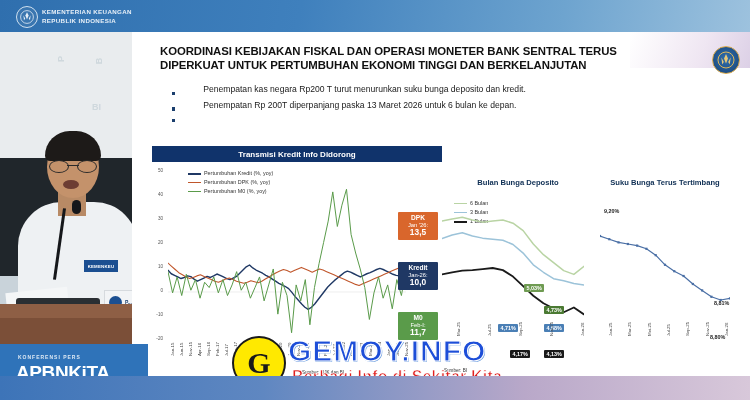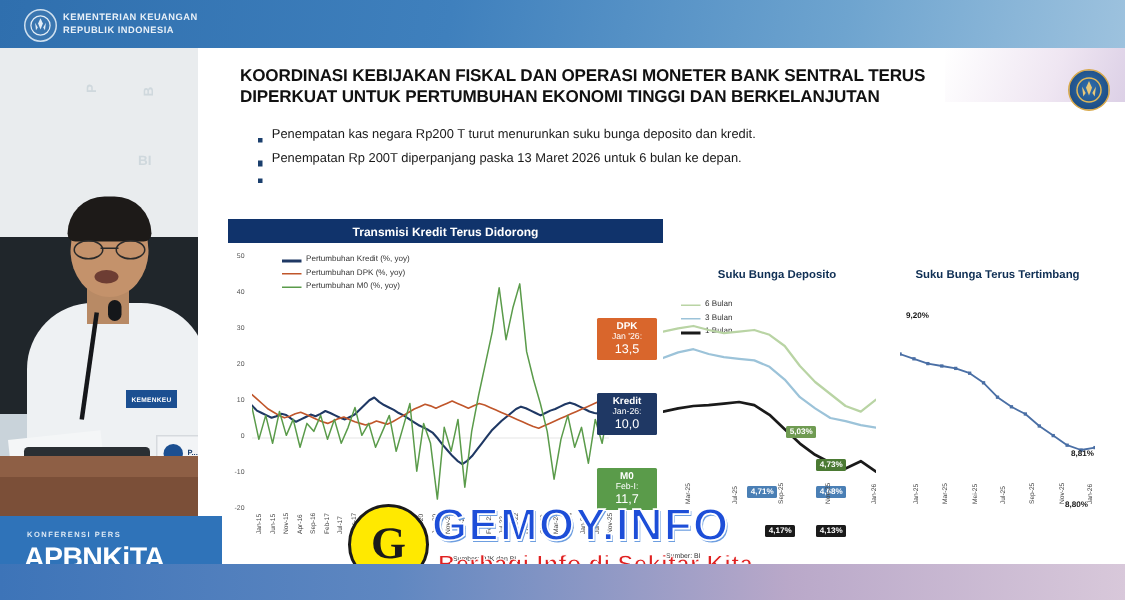--- a/index.html
+++ b/index.html
@@ -56,21 +56,21 @@
   .slide-accent{position:absolute;right:0;top:0;width:120px;height:36px;
     background:linear-gradient(110deg,rgba(255,255,255,0) 0%, #efe6f2 60%, #dcd0e6 100%);}
 
   .title{position:absolute;left:12px;top:12px;width:520px;color:#111;
     font-size:11.4px;font-weight:bold;line-height:14px;letter-spacing:-0.1px;}
   .seal-right{position:absolute;right:10px;top:14px;width:26px;height:26px;border-radius:50%;
     background:radial-gradient(circle at 50% 45%,#2f6fae 0%,#1f4f86 70%,#163c68 100%);
     border:1px solid #d8a94b;display:flex;align-items:center;justify-content:center;}
 
   .bullets{position:absolute;left:24px;top:52px;width:556px;}
-  .bullet{display:flex;align-items:flex-end;margin-bottom:4.5px;}
+  .bullet{display:flex;align-items:flex-end;margin-bottom:4.5px;gap:22px;}
   .bullet .sq{width:3.2px;height:3.2px;background:#1b3f6d;margin:4px 6px 0 0;flex:0 0 auto;}
   .bullet .tx{font-size:8.6px;color:#1a1a1a;line-height:11px;}
 
   
   .panel-hd{position:absolute;background:#10336b;color:#fff;text-align:center;
     font-size:8px;font-weight:bold;display:flex;align-items:center;justify-content:center;padding:0 4px;}
   .hd-left{left:4px;top:114px;width:282px;height:16px;}
   .hd-right{left:294px;top:114px;width:300px;height:26px;line-height:10.5px;}
 
   
@@ -78,21 +78,21 @@
   .chart-right{position:absolute;left:294px;top:146px;width:300px;height:198px;}
 
   .legend{position:absolute;font-size:5.4px;color:#333;line-height:7.4px;}
   .legend .row{display:flex;align-items:center;margin-bottom:1.6px;}
   .legend .sw{width:13px;height:0;border-top-style:solid;margin-right:3px;}
 
   .callout{position:absolute;width:40px;color:#fff;text-align:center;border-radius:1px;
     padding:2px 0 3px 0;line-height:7.6px;}
   .callout .c1{font-size:6.6px;font-weight:bold;}
   .callout .c2{font-size:5.8px;}
-  .callout .c3{font-size:8.4px;font-weight:normal;}
+  .callout .c3{font-size:8.4px;font-weight:bold;}
 
   .sub-title{position:absolute;font-size:7.6px;font-weight:bold;color:#0f2f54;text-align:center;line-height:9.6px;}
 
   .dlabel{position:absolute;font-size:5.4px;font-weight:bold;color:#fff;
     padding:1px 2.5px;border-radius:1px;white-space:nowrap;}
   .dlabel-plain{position:absolute;font-size:5.4px;font-weight:bold;color:#1a1a1a;white-space:nowrap;}
 
   .axlabel{position:absolute;font-size:4.4px;color:#444;
     transform:rotate(-90deg);transform-origin:left top;white-space:nowrap;}
   .ylabel{position:absolute;font-size:4.6px;color:#555;text-align:right;width:11px;}
@@ -195,21 +195,21 @@
       </div>
       <div class="bullet">
         <div class="sq"></div>
         <div class="tx">Penempatan Rp 200T diperpanjang paska 13 Maret 2026 untuk 6 bulan ke depan.</div>
       </div>
       <div class="bullet">
         <div class="sq"></div>
       </div>
     </div>
 
-    <div class="panel-hd hd-left">Transmisi Kredit Terus Didorong</div>
+    <div class="panel-hd hd-left">Transmisi Kredit Info Didorong</div>
 
     <div class="chart-left">
 
       <div class="ylabel" style="left:0px;top:2px;">50</div>
       <div class="ylabel" style="left:0px;top:26px;">40</div>
       <div class="ylabel" style="left:0px;top:50px;">30</div>
       <div class="ylabel" style="left:0px;top:74px;">20</div>
       <div class="ylabel" style="left:0px;top:98px;">10</div>
       <div class="ylabel" style="left:0px;top:122px;">0</div>
       <div class="ylabel" style="left:0px;top:146px;">-10</div>
@@ -283,21 +283,21 @@
           <div class="axlabel" style="left: 234px; top: 190px;">Jan-25</div>
           <div class="axlabel" style="left: 243px; top: 190px;">Jun-25</div>
           <div class="axlabel" style="left: 252px; top: 190px;">Nov-25</div>
         </div>
 
       <div class="source" style="left:150px;top:204px;">Sumber: OJK dan BI</div>
     </div>
 
     <div class="chart-right">
 
-      <div class="sub-title" style="left:6px;top:0px;width:140px;">Suku Bunga Deposito</div>
+      <div class="sub-title" style="left:6px;top:0px;width:140px;">Bulan Bunga Deposito</div>
       <div class="sub-title" style="left:158px;top:0px;width:130px;">Suku Bunga Terus Tertimbang</div>
 
       <div class="legend" style="left:12px;top:22px;">
         <div class="row">
             <span class="sw" style="border-top-width:1.5px;border-color:#b9d4a4;"></span>
             <span>6 Bulan</span>
           </div>
         <div class="row">
             <span class="sw" style="border-top-width:1.5px;border-color:#9cc3d9;"></span>
             <span>3 Bulan</span>

